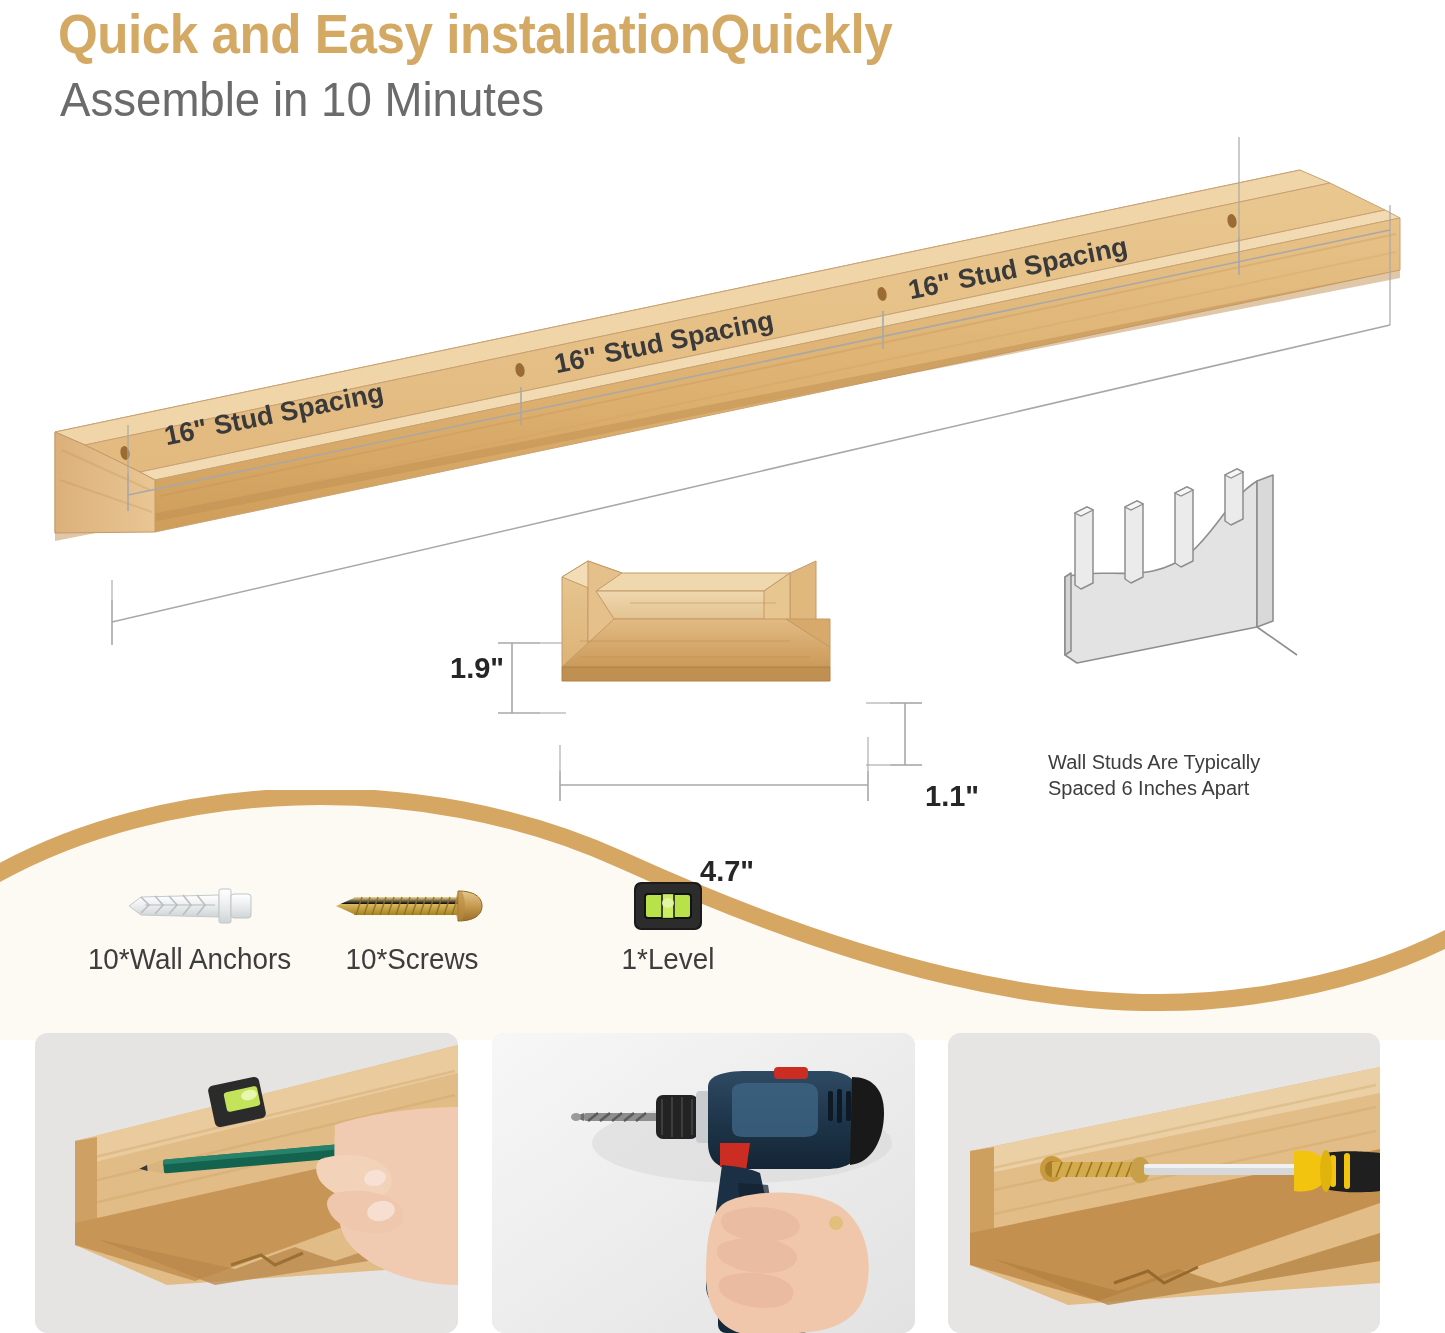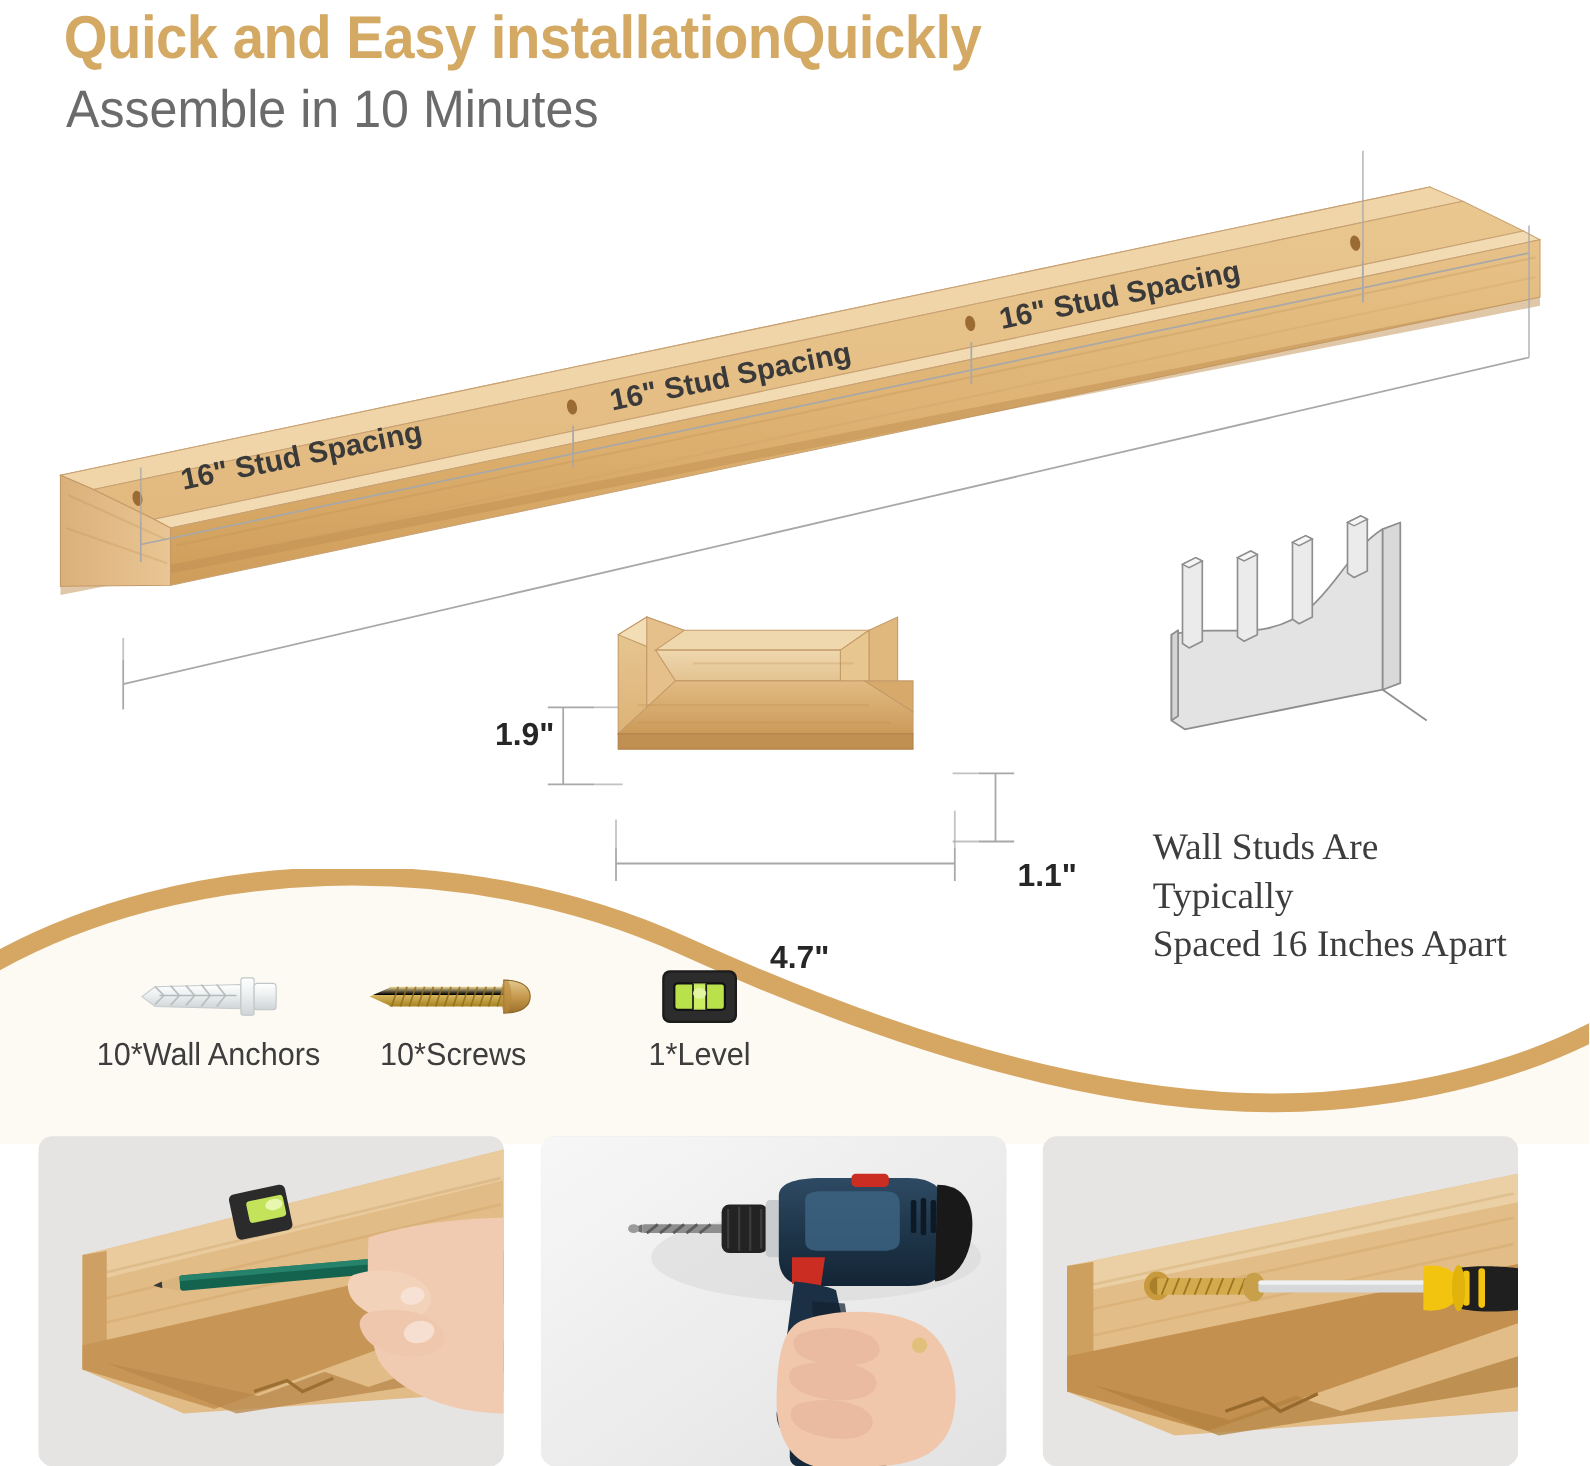--- a/index.html
+++ b/index.html
@@ -59,37 +59,37 @@
     font-family:"Liberation Sans",sans-serif;white-space:nowrap;
   }
   #lbl19{left:450px;top:527px;}
   #lbl11{left:925px;top:655px;}
   #lbl47{left:700px;top:730px;}
 
   
   .studill{position:absolute;left:1035px;top:340px;width:310px;height:300px;}
   .studcap{
     position:absolute;left:1048px;top:624px;width:330px;
-    font-size:34px;color:#3d3d3d;line-height:1.30;text-align:left;
-    font-family:Liberation Serif, serif;
+    font-size:20px;color:#3d3d3d;line-height:1.30;text-align:left;
+    font-family:Liberation Sans, sans-serif;
   }
 
   
   .waveband{position:absolute;left:0;top:790px;width:1232px;height:250px;}
   .wave-svg{position:absolute;left:0;top:0;}
   .hw{position:absolute;top:85px;text-align:center;}
   .hw-ico{height:62px;display:flex;align-items:center;justify-content:center;}
   .hw-lbl{
     margin-top:6px;font-size:29px;color:#3d3d3d;white-space:nowrap;
     font-family:"Liberation Sans Narrow","Liberation Sans",sans-serif;
     transform:scaleX(.96);
   }
   #hw0{left:72px;width:235px;}
   #hw1{left:312px;width:200px;}
-  #hw2{left:556px;width:160px;}
+  #hw2{left:588px;width:160px;}
 
   
   .photos{position:absolute;left:0;top:1033px;width:1445px;height:300px;}
   .photo{
     position:absolute;top:0;height:300px;border-radius:13px;overflow:hidden;
     background:#e9e9e9;
   }
   #ph0{left:35px;width:423px;}
   #ph1{left:492px;width:423px;}
   #ph2{left:948px;width:432px;}
@@ -285,21 +285,21 @@
           <path d="M90,42 L102,36 L108,39 L96,45 Z"></path>
           <path d="M140,28 L152,22 L158,25 L146,31 Z"></path>
           <path d="M190,10 L202,4 L208,7 L196,13 Z"></path>
         </g>
 
         <line x1="222" y1="162" x2="262" y2="190" stroke="#8e8e8e" stroke-width="1.6"></line>
       </svg>
     </div>
     <div class="studcap">
       <div>Wall Studs Are Typically</div>
-      <div>Spaced 16 Inches Apart</div>
+      <div>Spaced 6 Inches Apart</div>
     </div>
   </div>
 
   <div class="waveband">
     <svg class="wave-svg" width="1445" height="250" viewBox="0 0 1445 250">
 
       <path d="M0,92 C170,-4 420,-16 620,74 C840,172 1060,236 1250,210 C1330,199 1395,178 1445,152
                L1445,250 L0,250 Z" fill="#fdfaf4"></path>
 
       <path d="M-10,88 C165,-12 420,-22 622,70 C842,170 1062,234 1252,206 C1332,195 1398,174 1452,146" fill="none" stroke="#d6a663" stroke-width="17" stroke-linecap="round"></path>

